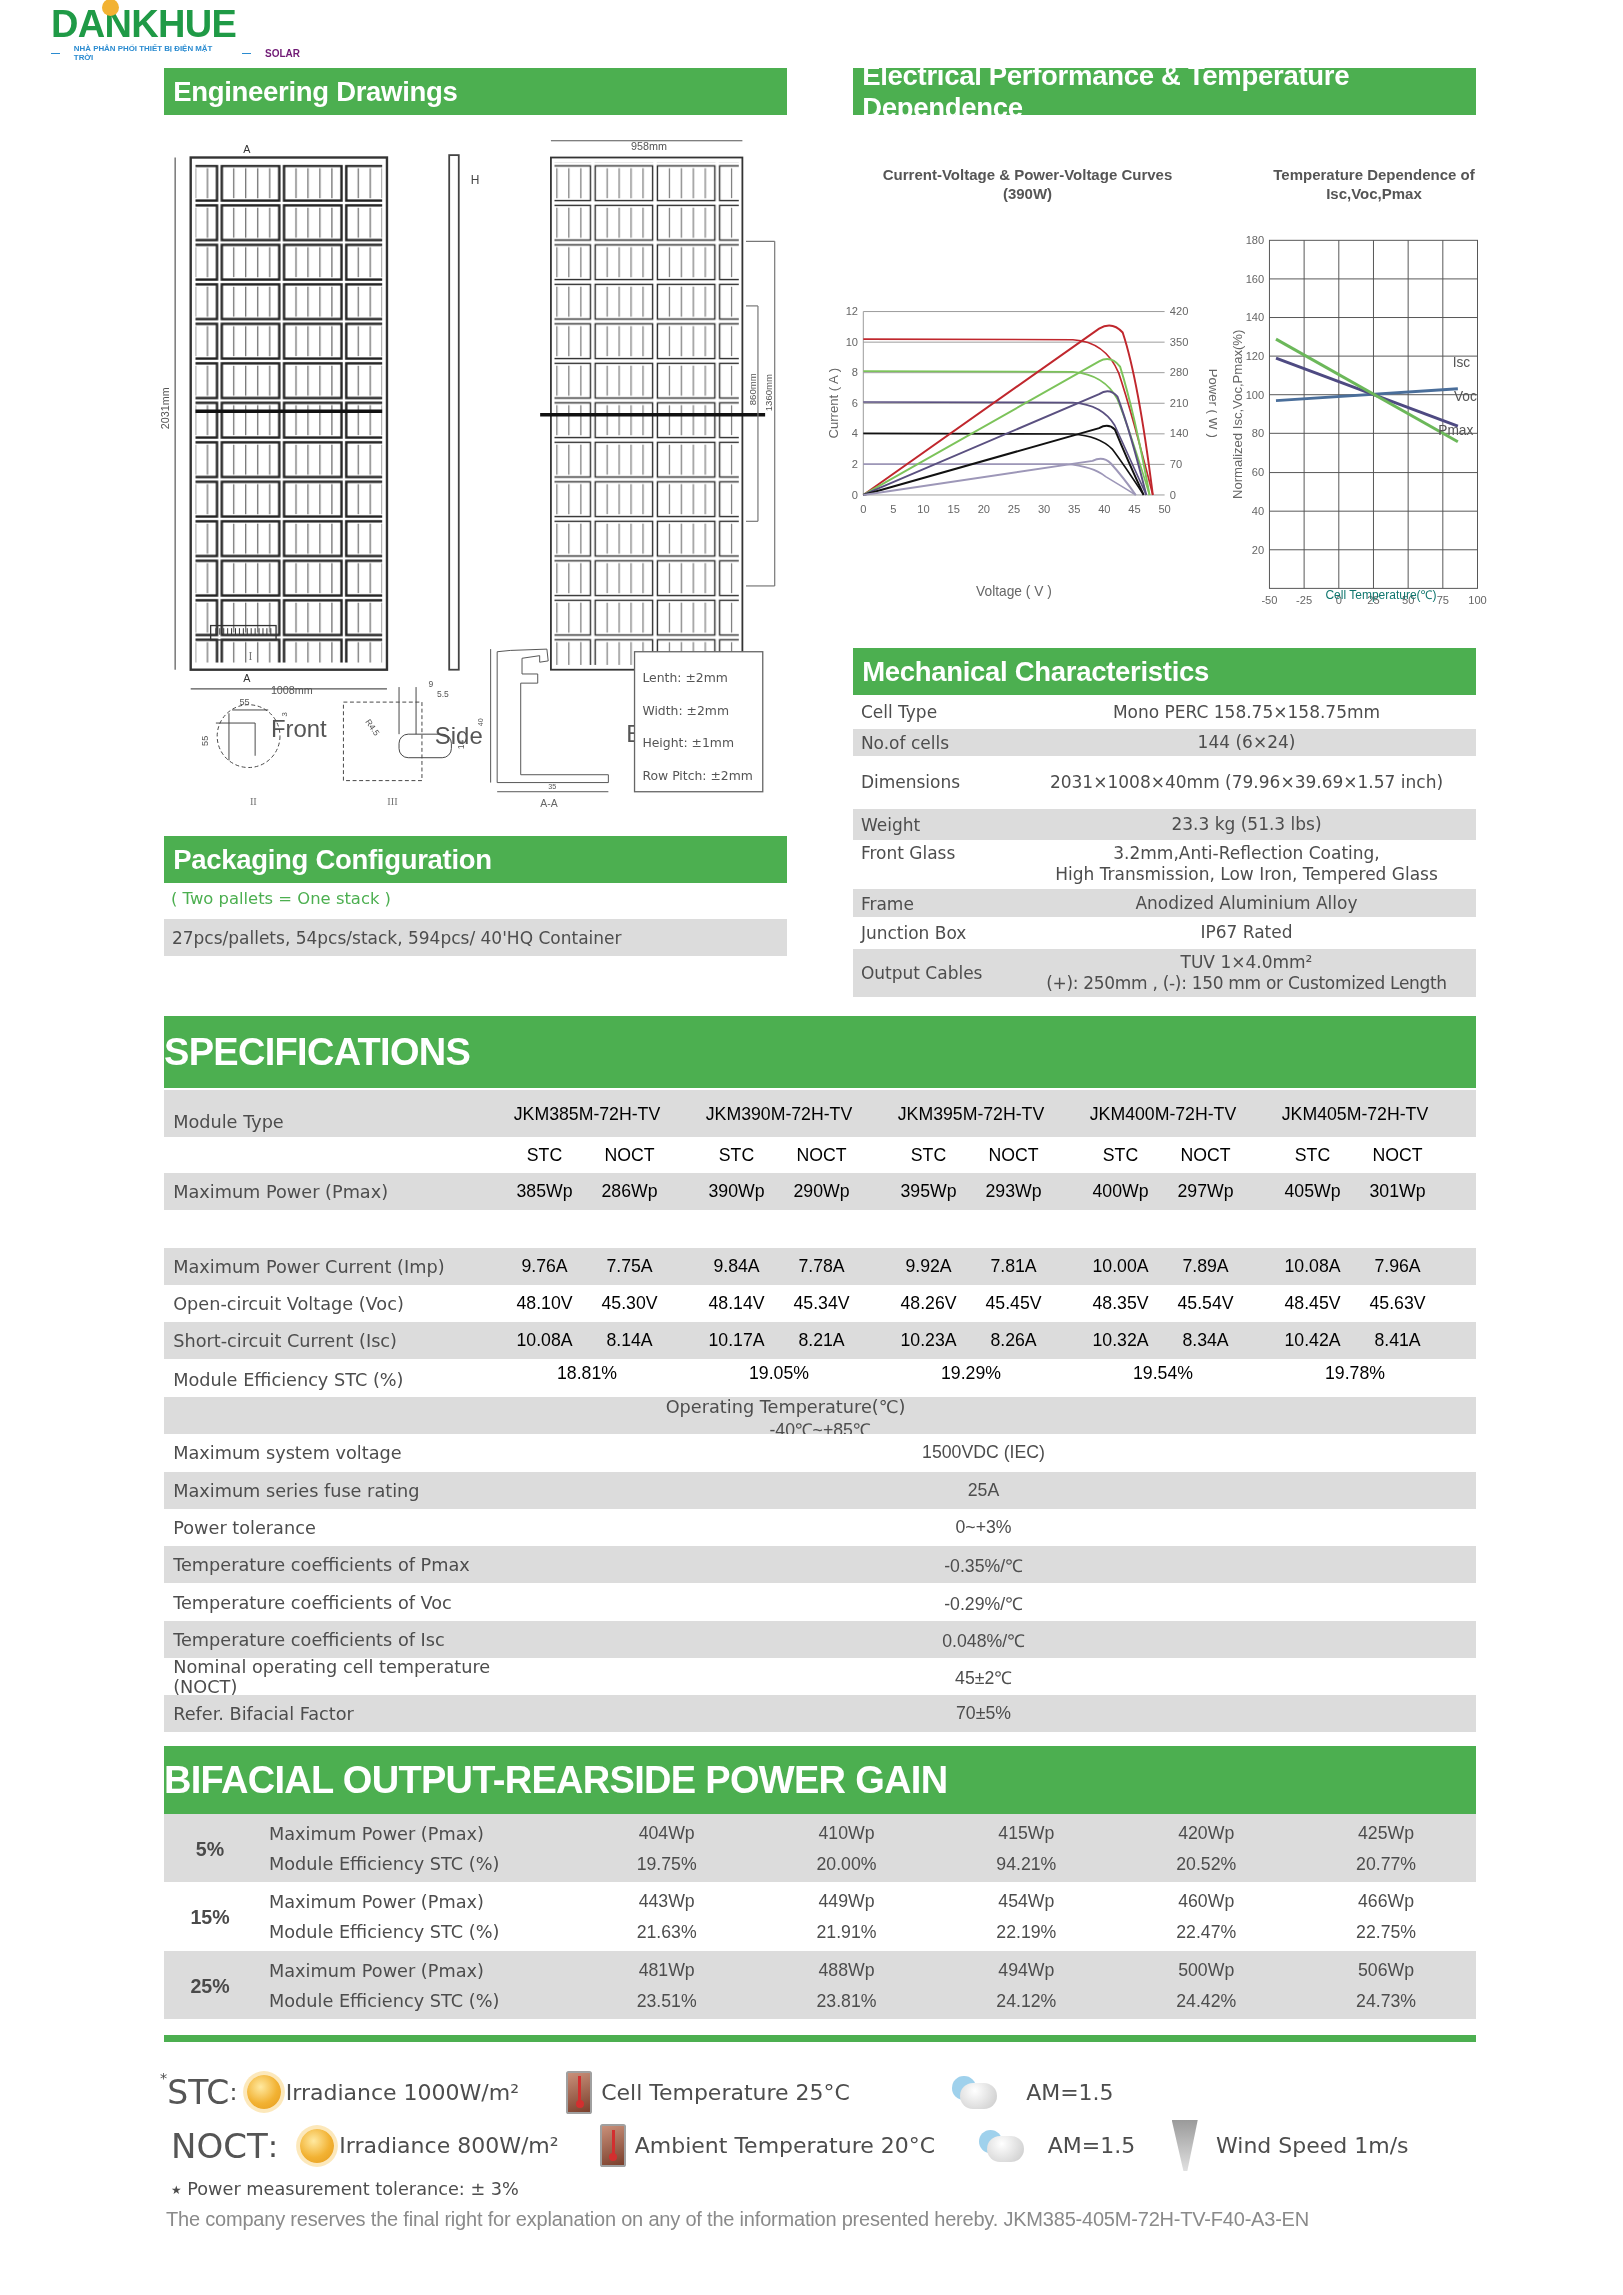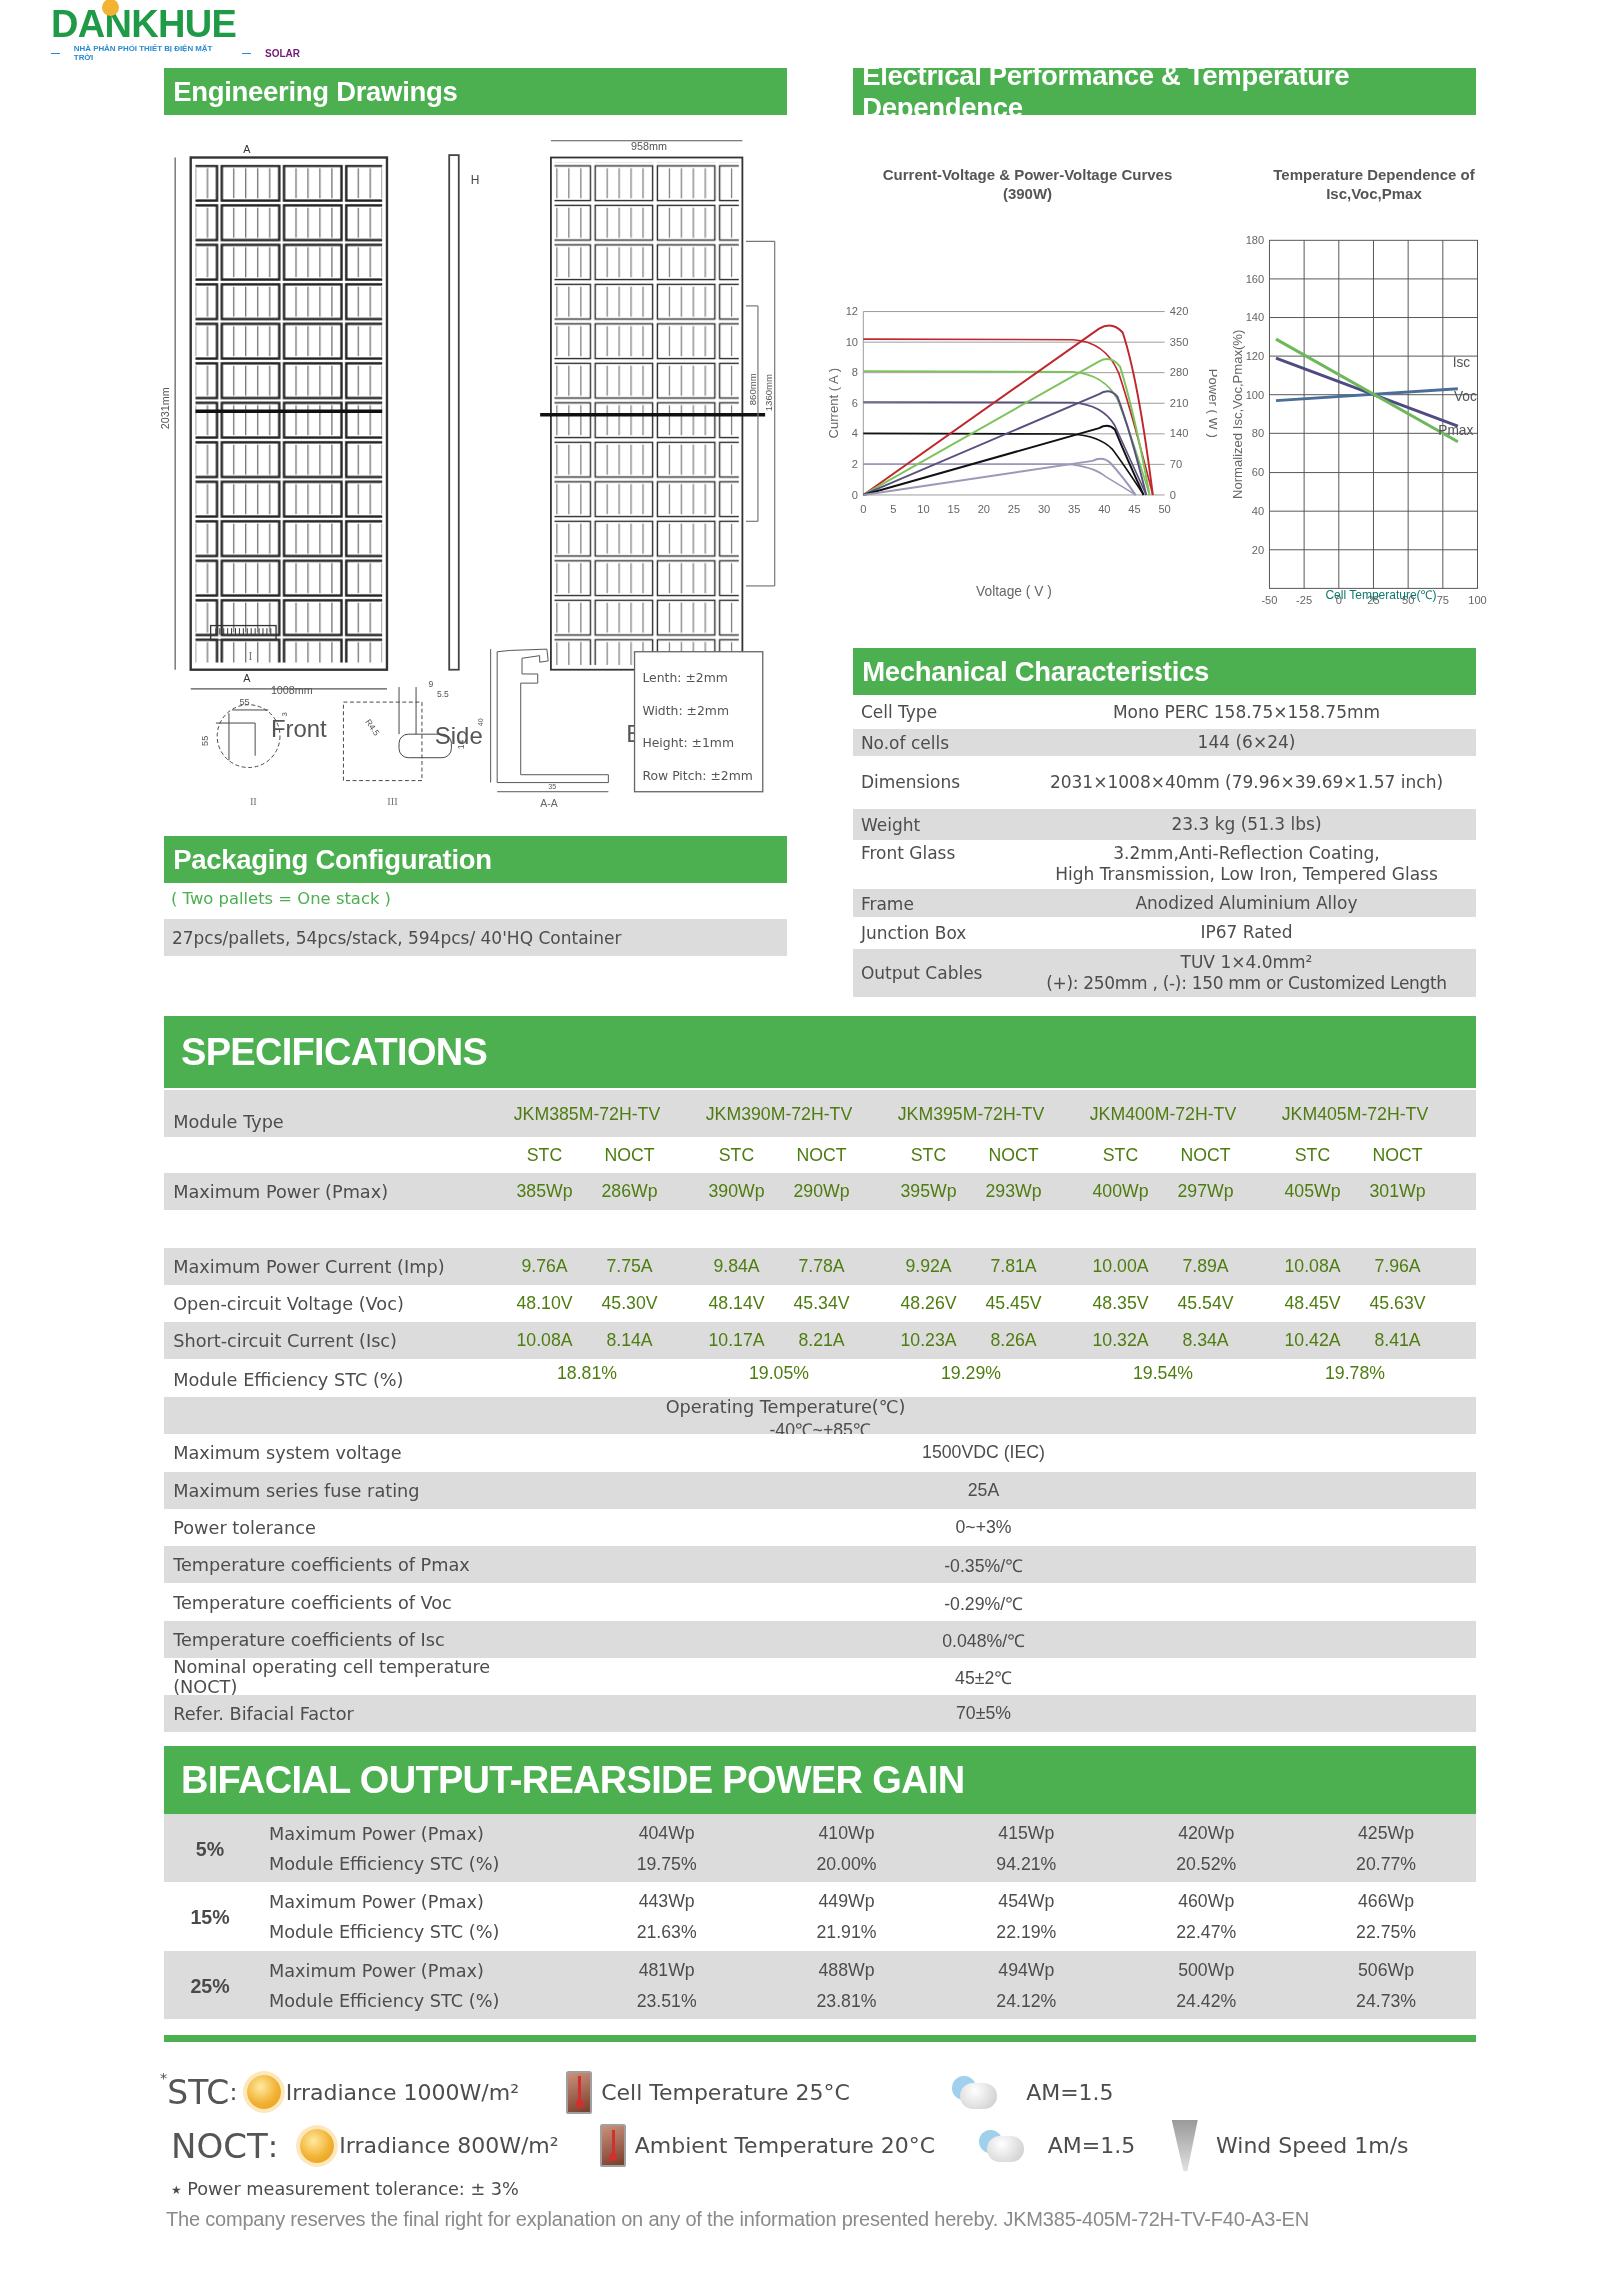--- a/index.html
+++ b/index.html
@@ -1,42 +1,42 @@
 <!DOCTYPE html>
 <html style="font-size:10.5px"><head>
 <meta charset="utf-8">
 <style>
   * { box-sizing: border-box; margin: 0; padding: 0; }
   html, body { width: 1623px; height: 2295px; background: #ffffff; overflow: hidden; }
   body { position: relative; font-family: "Liberation Sans", sans-serif; color: #4a4a4a; }
   .abs { position: absolute; }
   .green-bar { background: #4caf50; color: #ffffff; font-family: "Liberation Sans", sans-serif; font-weight: bold; }
   .sec-title { font-size: 27.5px; padding-left: 9.2px; display: flex; align-items: center; letter-spacing: -0.3px; }
-  .big-title { font-size: 38px; padding-left: 17px; display: flex; align-items: center; letter-spacing: -0.7px; }
+  .big-title { font-size: 38px; padding-left: 0; display: flex; align-items: center; letter-spacing: -0.7px; }
   .row-grey { background: #dcdcdc; }
   .row-white { background: #ffffff; }
   .txt { font-family: "DejaVu Sans", sans-serif; color: #4d4d4d; }
   .cap { font-family: "Liberation Sans", sans-serif; color: #555; font-size: 13px; }
 
   
   .logo { left: 51px; top: 5.2px; width: 249px; height: 52px; }
   .logo-main { font-family: "Liberation Sans", sans-serif; font-weight: bold; color: #1f9a46; font-size: 38px; letter-spacing: -0.7px; line-height: 38px; }
   .logo-sub { font-family: "Liberation Sans", sans-serif; font-size: 7.9px; color: #2a8bd0; font-weight: bold; display: flex; align-items: center; gap: 14px; margin-top: 1.3px; }
   .logo-sub b { color: #701a75; font-size: 10px; text-align: center; }
 
   
   .mech-row { position: absolute; left: 853px; width: 623px; display: flex; align-items: center; font-size: 17.7px; }
   .mech-row .lbl { width: 164px; padding-left: 7.9px; font-family: "DejaVu Sans", sans-serif; color: #4d4d4d; font-size: 17px; }
   .mech-row .val { flex: 1; text-align: center; font-family: "DejaVu Sans", sans-serif; color: #4d4d4d; font-size: 17px; line-height: 21px; }
 
   
   .spec-row { position: absolute; left: 164px; width: 1312px; display: flex; align-items: center; }
   .spec-row .lbl { width: 327px; padding-left: 9.2px; font-family: "DejaVu Sans", sans-serif; font-size: 17.7px; color: #4d4d4d; }
   .spec-row .cols { flex: 1; display: flex; }
-  .spec-row .mcol { width: 192px; display: flex; justify-content: center; gap: 26px; font-family: "Liberation Sans", sans-serif; font-size: 17.7px; color: #4d7c0f; }
+  .spec-row .mcol { width: 192px; display: flex; justify-content: center; gap: 26px; font-family: "Liberation Sans", sans-serif; font-size: 17.7px; color: #000000; }
   .spec-row .mcol span { min-width: 59px; text-align: center; }
   .spec-row .center { flex: 1; text-align: center; font-family: "Liberation Sans", sans-serif; font-size: 17.7px; color: #4d4d4d; padding-right: 0; }
 
   
   .bif-row { position: absolute; left: 164px; width: 1312px; }
   .bif-pct { position: absolute; left: 0; width: 92px; text-align: center; font-family: "Liberation Sans", sans-serif; font-weight: bold; font-size: 19.6px; color: #4a4a4a; }
   .bif-line { position: absolute; left: 105px; right: 0; display: flex; align-items: center; }
   .bif-line .lbl { width: 308px; font-family: "DejaVu Sans", sans-serif; font-size: 17.7px; color: #4d4d4d; }
   .bif-line .v { width: 180px; text-align: center; font-family: "Liberation Sans", sans-serif; font-size: 17.7px; color: #4d4d4d; }
 

